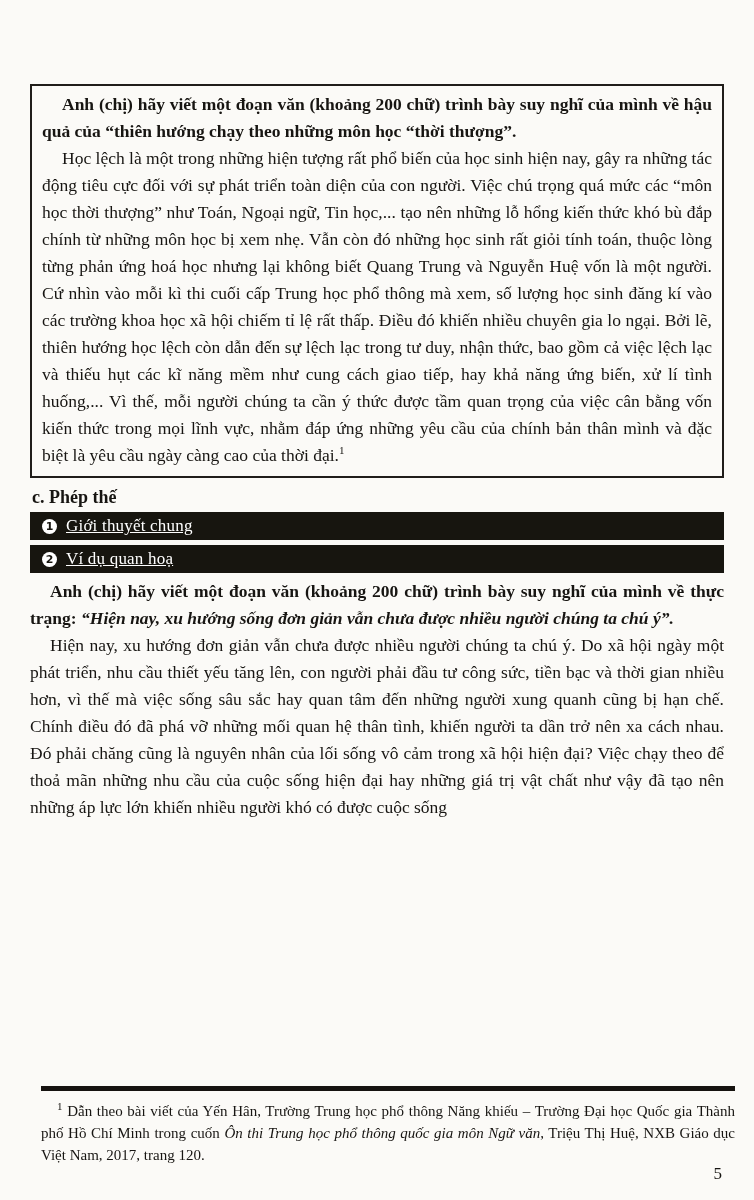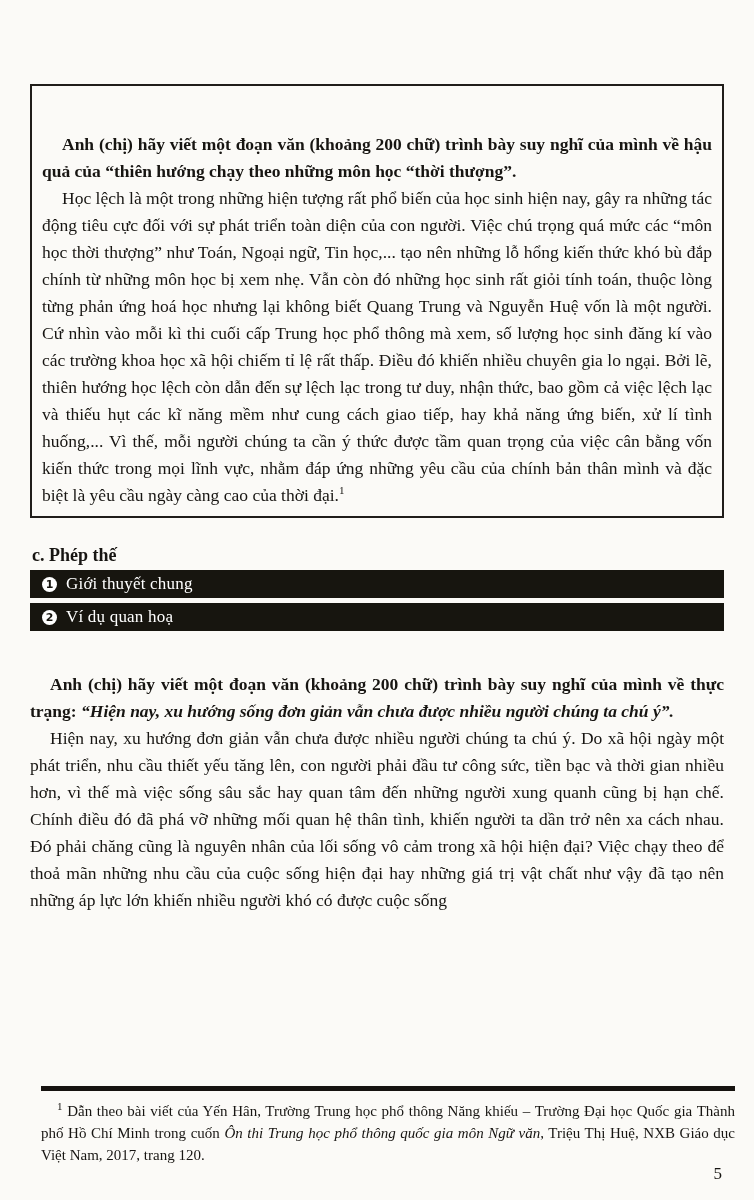--- a/index.html
+++ b/index.html
@@ -21,27 +21,27 @@
     border: 2px solid #201d1a;
     padding: 5px 10px 7px 10px;
     background: #fbfaf7;
   }
   p.para {
     font-size: 17.5px;
     line-height: 27px;
     text-align: justify;
     text-indent: 20px;
   }
-  .bold { font-weight: bold; margin-top: 40px; }
+  .bold { font-weight: bold; }
   .bolditalic { font-weight: bold; font-style: italic; }
   .heading {
     font-weight: bold;
     font-size: 18px;
     line-height: 24px;
-    margin: 25px 0 3px 2px;
+    margin: 7px 0 3px 2px;
   }
   .bar {
     background: #17150f;
     color: #ffffff;
     height: 28px;
     display: flex;
     align-items: center;
     gap: 9px;
     padding-left: 12px;
     margin: 2px 0 5px 0;
@@ -53,21 +53,21 @@
     height: 15px;
     border-radius: 50%;
     display: inline-flex;
     align-items: center;
     justify-content: center;
     font-size: 11px;
     font-weight: bold;
     font-family: "DejaVu Sans", sans-serif;
     flex: 0 0 auto;
   }
-  .bar-label { font-size: 17px; letter-spacing: 0.2px; }
+  .bar-label { font-size: 17px; letter-spacing: 0.2px; text-decoration: underline; }
   .mt4 { margin-top: 4px; }
   sup {
     font-size: 11px;
     line-height: 0;
     vertical-align: super;
   }
   .footnote-block {
     position: absolute;
     left: 41px;
     width: 694px;

